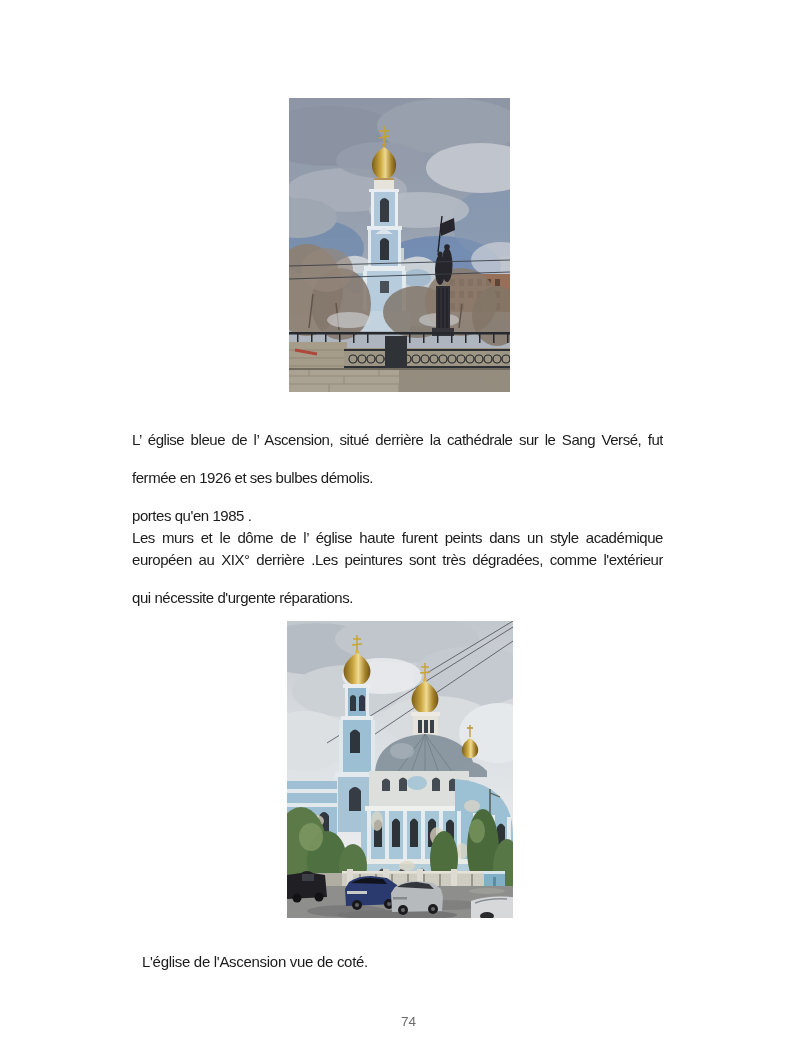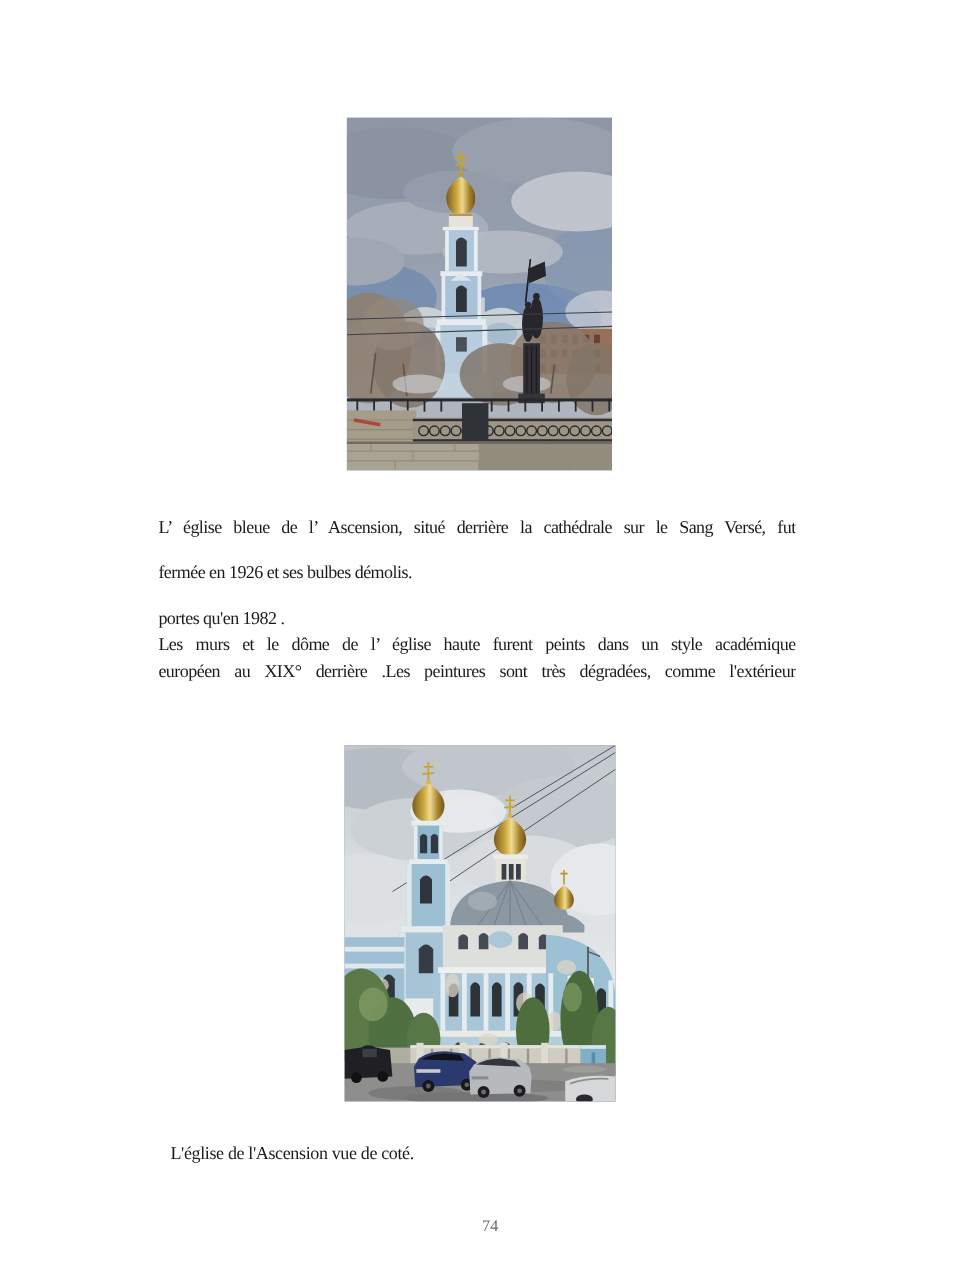--- a/index.html
+++ b/index.html
@@ -1,19 +1,19 @@
 <!DOCTYPE html>
 <html lang="fr"><head>
 <meta charset="utf-8">
 <style>
   html,body{margin:0;padding:0;background:#ffffff;}
   .page{
     position:relative;width:795px;height:1063px;margin:0 auto;
     background:#ffffff;overflow:hidden;
-    font-family:Liberation Serif, serif;color:#1b1b1b;
+    font-family:Liberation Sans, sans-serif;color:#1b1b1b;
   }
   figure{margin:0;padding:0;}
   .photo{position:absolute;overflow:hidden;background:#9aa3b2;}
   .photo svg{display:block;}
   .photo-top{left:289px;top:98px;width:221px;height:294px;}
   .photo-bottom{left:287px;top:621px;width:226px;height:297px;}
   .body-text{
     position:absolute;left:132px;top:429px;width:531px;
     font-size:15px;letter-spacing:-0.45px;line-height:22px;
   }
@@ -206,23 +206,24 @@
         <path d="M0,278 H221 M0,286 H221" stroke="#948b7a" stroke-width="1"></path>
         <path d="M20,270 V278 M55,278 V286 M90,270 V278 M130,278 V286 M170,270 V278 M200,278 V286 M40,286 V294 M110,286 V294 M185,286 V294" stroke="#948b7a" stroke-width="1"></path>
         <rect x="0" y="270" width="221" height="2" fill="#6f695e"></rect>
       </g>
     </svg>
   </figure>
 
   <div class="body-text">
     <div class="bodyline">L’ église bleue de l’ Ascension, situé derrière la cathédrale sur le Sang Versé, fut</div>
     <div class="bodyline para-end">fermée en 1926 et ses bulbes démolis.</div>
-    <div class="bodyline para-end">portes qu'en 1982 .</div>
+    <div class="bodyline para-end">portes qu'en 1985 .</div>
     <div class="bodyline">Les murs et le dôme de l’ église haute furent peints dans un style académique</div>
     <div class="bodyline">européen au  XIX° derrière .Les peintures sont très dégradées, comme l'extérieur</div>
+    <div class="bodyline para-end">qui nécessite d'urgente réparations.</div>
   </div>
 
   <figure class="photo photo-bottom" aria-label="photo-eglise-ascension-vue-de-cote">
     <svg width="226" height="297" viewBox="0 0 226 297">
       <defs>
         <linearGradient id="sky2" x1="0" y1="0" x2="0" y2="1">
           <stop offset="0" stop-color="#c2c7cd"></stop>
           <stop offset="0.35" stop-color="#d9dde1"></stop>
           <stop offset="0.75" stop-color="#e9ebed"></stop>
         </linearGradient>

